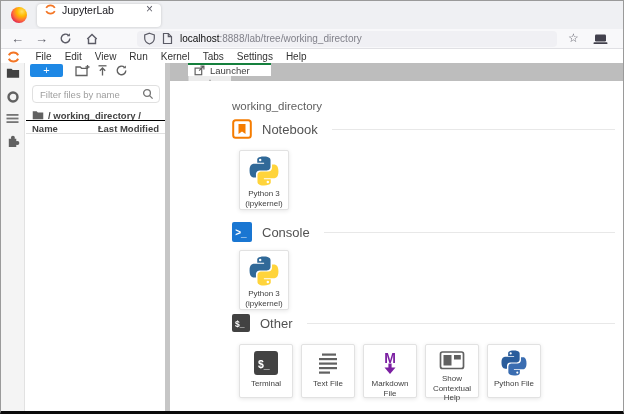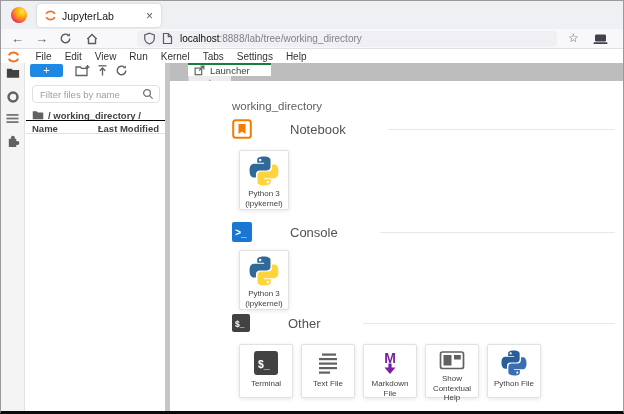--- a/index.html
+++ b/index.html
@@ -5,21 +5,21 @@
   html,body{margin:0;padding:0;background:#fff;}
   *{box-sizing:border-box;font-family:"Liberation Sans","DejaVu Sans",sans-serif;}
   .frame{position:relative;width:624px;height:414px;background:#fff;overflow:hidden;
          border:1px solid #9a9a9a;border-bottom:3px solid #0a0a0a;}
 
   
   .ff-tabbar{position:absolute;left:0;top:0;right:0;height:28px;background:#eff0f3;}
   .ff-logo{position:absolute;left:10px;top:6px;width:16px;height:16px;border-radius:50%;
     background:radial-gradient(circle at 68% 28%, #ffe066 0%, #ffb900 30%, #ff7139 55%, #e22850 78%, #9059ff 100%);}
   .ff-tab{position:absolute;left:36px;top:3px;width:124px;height:23px;background:#fff;border-radius:4px;
-    box-shadow:0 0 3px rgba(0,0,0,.18);display:flex;align-items:center;padding:0 7px;}
+    box-shadow:0 0 3px rgba(0,0,0,.18);display:flex;padding:0 7px;}
   .ff-tab-title{font-size:10.5px;color:#15141a;margin-left:5px;flex:1;white-space:nowrap;overflow:hidden;}
   .ff-tab-close{font-size:12px;color:#5b5b66;line-height:10px;padding:0 1px;cursor:default;}
   .jicon{width:13px;height:11px;display:inline-block;flex:none;}
 
   
   .ff-navbar{position:absolute;left:0;top:28px;right:0;height:20px;background:#f8f8fa;border-bottom:1px solid #e0e0e4;}
   .nav-glyph{position:absolute;top:2px;font-size:13px;color:#5b5b66;line-height:16px;}
   .nav-svg{position:absolute;top:3px;}
   .urlbar{position:absolute;left:136px;top:1.5px;width:420px;height:16px;background:#f0f0f4;border-radius:4px;
     display:flex;align-items:center;padding:0 6px;}
@@ -66,21 +66,21 @@
   .jl-tabbar{position:absolute;left:0;right:0;top:0;height:18px;background:#bdbdbd;}
   .jl-tabgroup{position:absolute;left:18px;top:0;height:18px;display:flex;border-top:2px solid #15803d;flex-direction:column;}
   .jl-tab{width:83px;background:#fff;display:flex;align-items:center;padding:0 6px;}
   .jl-tab-label{font-size:9.5px;color:#424242;margin-left:5px;}
   .jl-addtab{width:43px;background:#ececec;display:flex;align-items:center;justify-content:center;
     font-size:12px;color:#757575;border-left:1px solid #d5d5d5;}
 
   
   .launcher{position:absolute;left:0;right:0;top:18px;bottom:0;background:#fff;padding:0 8px 0 62px;overflow:hidden;}
   .cwd{margin-top:19px;font-size:11.5px;color:#616161;}
-  .sec-head{display:flex;align-items:center;height:20px;gap:28px;}
+  .sec-head{display:flex;align-items:center;height:20px;}
   .sec-head .sec-icon{flex:none;}
   .sec-label{font-size:13px;color:#525252;margin-left:10px;white-space:nowrap;}
   .sec-rule{flex:1;height:1px;background:#e8e8e8;margin-left:14px;}
   .mt-nb{margin-top:7px;} .mt-co{margin-top:12px;} .mt-ot{margin-top:3px;}
   .card-row{display:flex;gap:8px;margin-left:7px;}
   .row1{margin-top:11px;} .row2{margin-top:8px;} .row3{margin-top:11px;}
   .card{background:#fff;border:1px solid #e2e2e2;border-radius:2px;box-shadow:0 1px 4px rgba(0,0,0,.10);
     display:flex;flex-direction:column;align-items:center;}
   .card-py{width:50px;height:60px;padding-top:5px;}
   .card-sm{width:54px;height:54px;padding-top:5px;}

